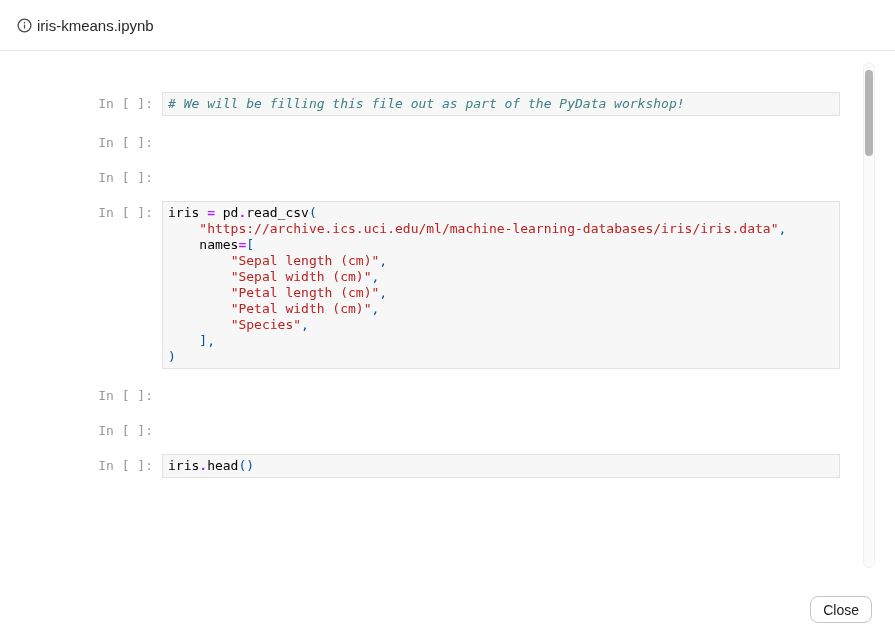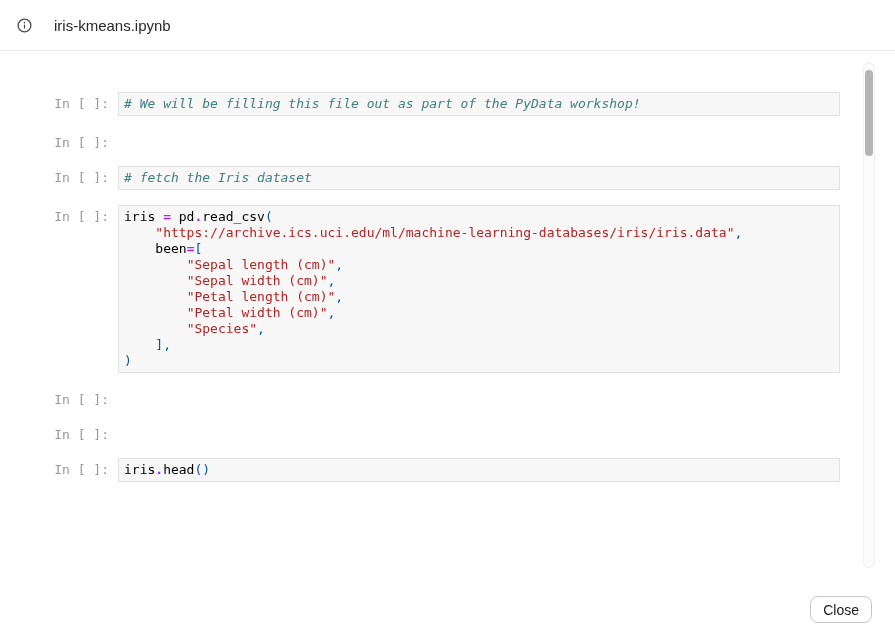--- a/index.html
+++ b/index.html
@@ -8,37 +8,37 @@
     width: 895px; height: 643px;
     background: #ffffff;
     font-family: "Liberation Sans", sans-serif;
     position: relative;
     overflow: hidden;
   }
 
   
   .modal-header {
     position: absolute; top: 0; left: 0; right: 0; height: 51px;
-    display: flex; align-items: center; gap: 22px;
+    display: flex; align-items: center; gap: 5px;
     padding-left: 17px;
     border-bottom: 1px solid #e7e7e7;
     background: #fff;
   }
   .info-icon { width: 15px; height: 15px; display: block; flex: none; }
   .modal-title {
     font-size: 15px; color: #28282c; font-weight: 400;
   }
 
   
   .nb-area {
     position: absolute; top: 52px; left: 0; width: 895px; height: 518px;
     overflow: hidden; background: #fff;
   }
   .cells { margin: 40px 55px 0 0; }
-  .cell-row { display: flex; margin-bottom: 15px; }
+  .cell-row { display: flex; margin-bottom: 15px; padding-left: 44px; }
   .prompt {
     flex: none; width: 118px; text-align: right;
     padding: 4px 9px 0 0;
     font-family: "DejaVu Sans Mono", monospace;
     font-size: 13px; line-height: 16px;
     color: var(--prompt-color, #999);
     white-space: pre;
   }
   .code-box {
     flex: 1; margin: 0;
@@ -102,27 +102,26 @@
   <div class="cells">
       <div class="cell-row">
         <div class="prompt">In [ ]:</div>
         <pre class="code-box"><span class="tok-com"># We will be filling this file out as part of the PyData workshop!</span></pre>
       </div>
       <div class="cell-row">
         <div class="prompt">In [ ]:</div>
       </div>
       <div class="cell-row">
         <div class="prompt">In [ ]:</div>
-        <pre class="code-box"><span class="tok-com"># fetch the Iris dataset</span></pre>
       </div>
       <div class="cell-row">
         <div class="prompt">In [ ]:</div>
         <pre class="code-box"><span class="tok-p">iris </span><span class="tok-op">=</span><span class="tok-p"> pd</span><span class="tok-op">.</span><span class="tok-p">read_csv</span><span class="tok-punc">(</span>
 <span class="tok-p">    </span><span class="tok-str">"https://archive.ics.uci.edu/ml/machine-learning-databases/iris/iris.data"</span><span class="tok-punc">,</span>
-<span class="tok-p">    been</span><span class="tok-op">=</span><span class="tok-punc">[</span>
+<span class="tok-p">    names</span><span class="tok-op">=</span><span class="tok-punc">[</span>
 <span class="tok-p">        </span><span class="tok-str">"Sepal length (cm)"</span><span class="tok-punc">,</span>
 <span class="tok-p">        </span><span class="tok-str">"Sepal width (cm)"</span><span class="tok-punc">,</span>
 <span class="tok-p">        </span><span class="tok-str">"Petal length (cm)"</span><span class="tok-punc">,</span>
 <span class="tok-p">        </span><span class="tok-str">"Petal width (cm)"</span><span class="tok-punc">,</span>
 <span class="tok-p">        </span><span class="tok-str">"Species"</span><span class="tok-punc">,</span>
 <span class="tok-p">    </span><span class="tok-punc">],</span>
 <span class="tok-punc">)</span></pre>
       </div>
       <div class="cell-row">
         <div class="prompt">In [ ]:</div>

